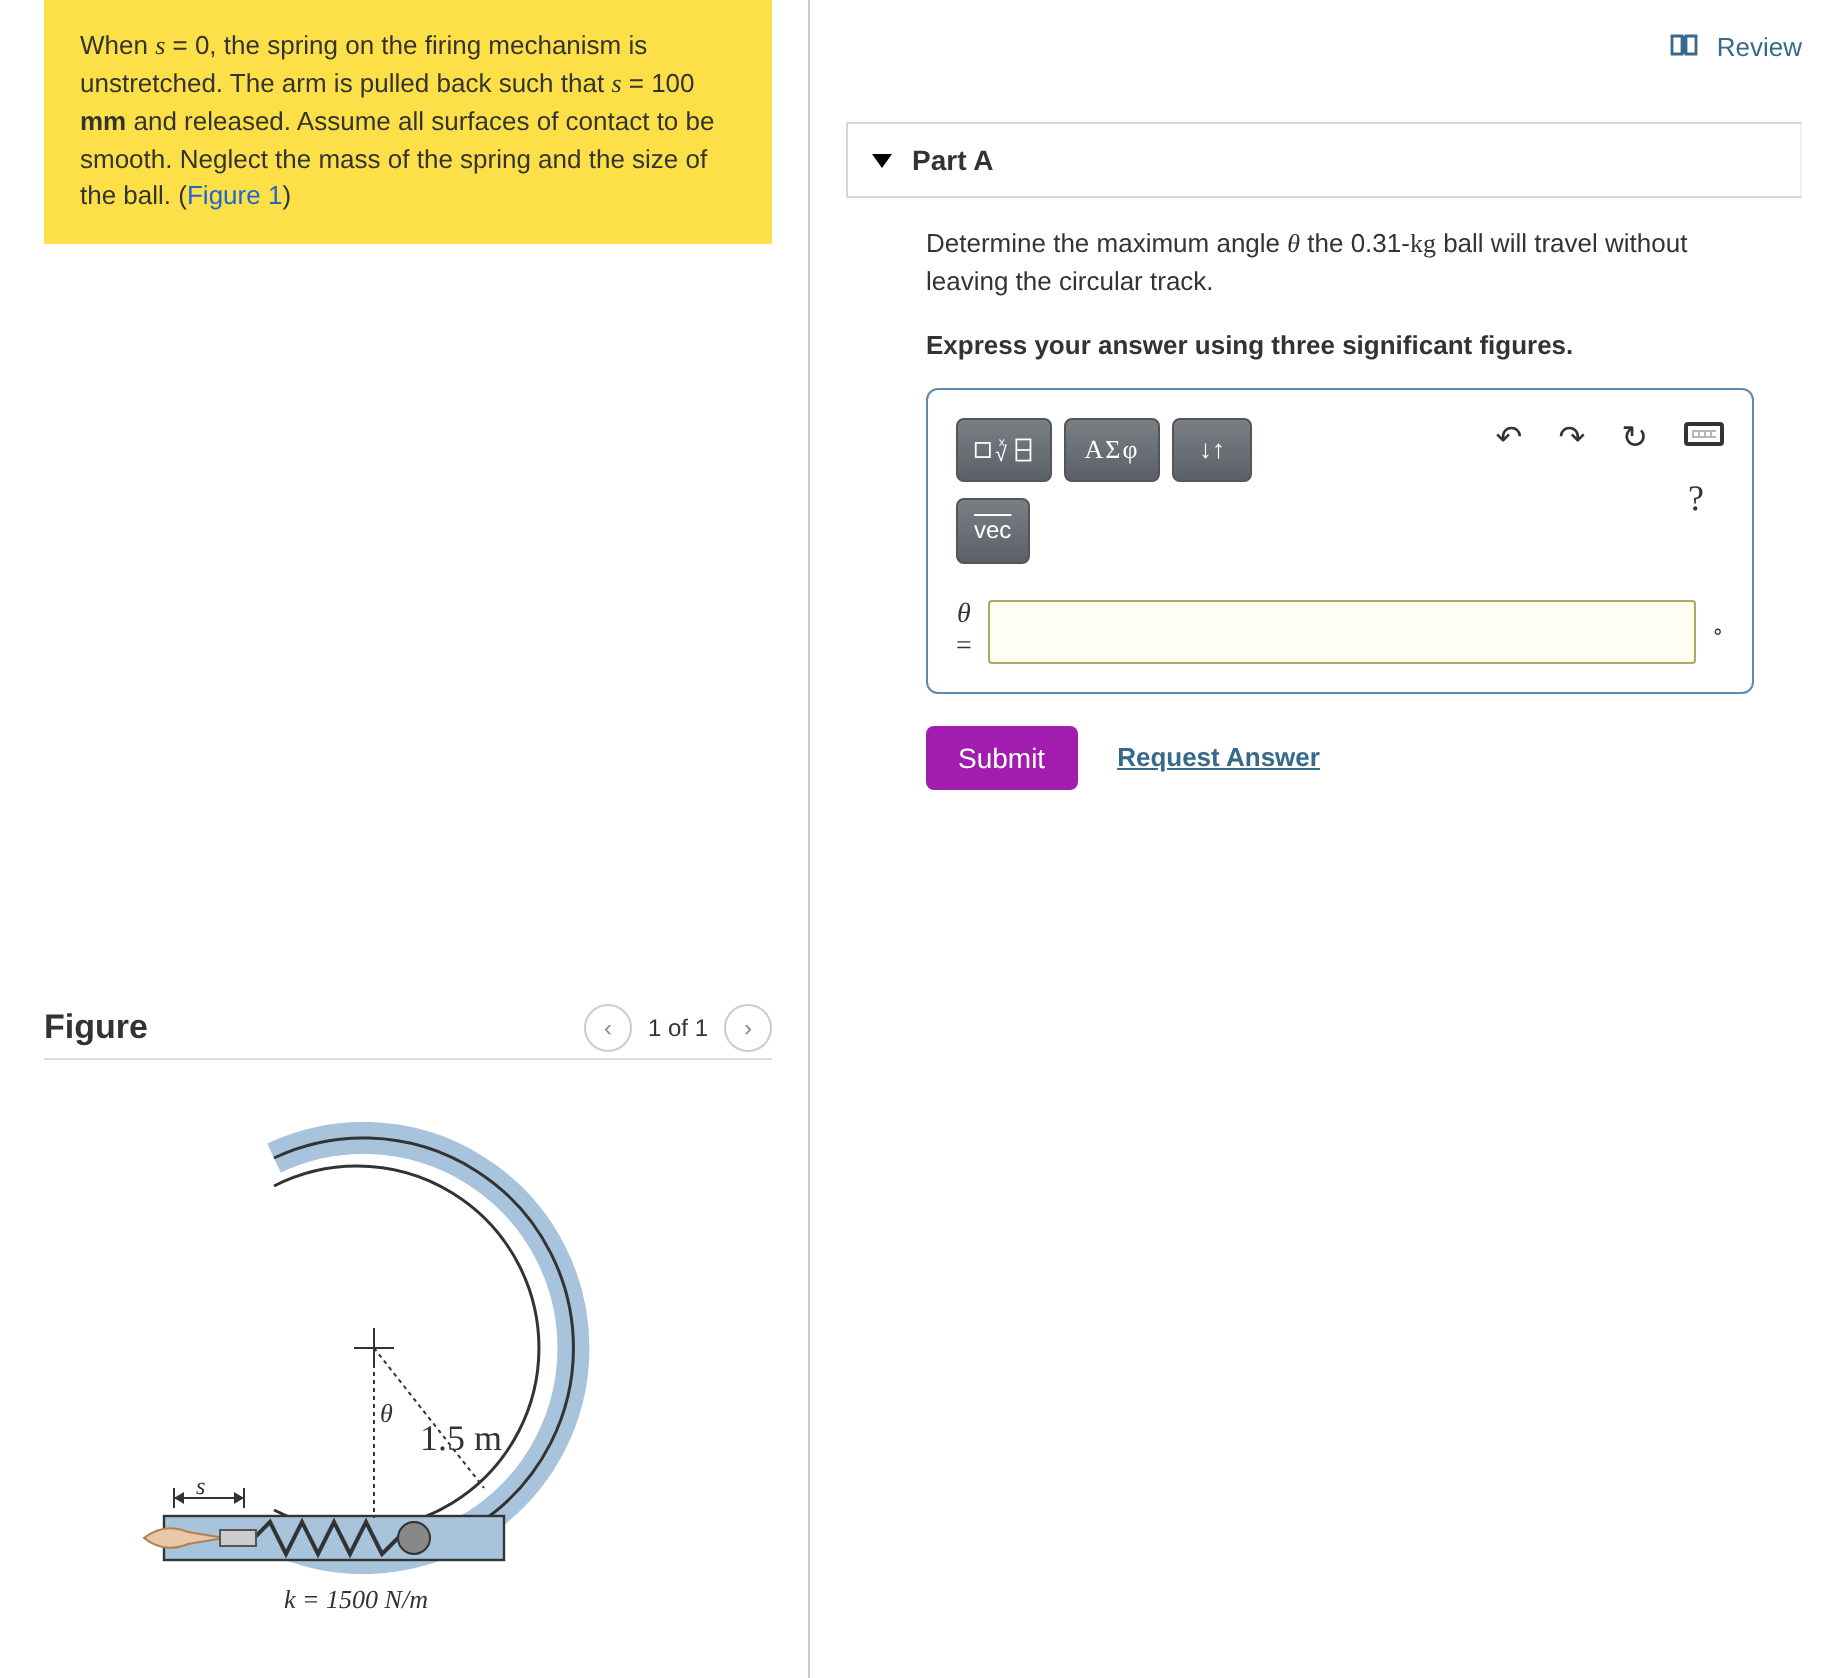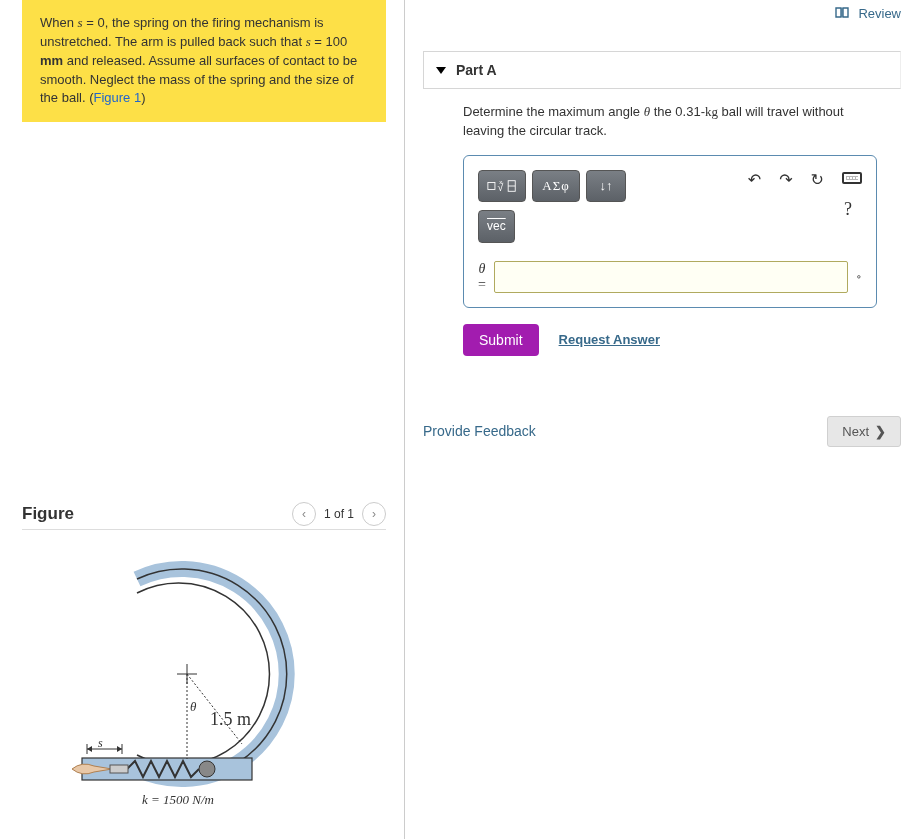--- a/index.html
+++ b/index.html
@@ -56,21 +56,21 @@
     position: relative;
     margin-left: 30px;
     font-family: 'Times New Roman', serif;
   }
 
   
   .review-link {
     text-align: right;
     font-size: 13px;
     color: #37698a;
-    padding-top: 6px;
+    padding-top: 16px;
   }
   .review-link .book-icon { margin-right: 6px; }
   .part-header {
     border: 1px solid #d6d6d6;
     border-right-color: #eee;
     padding: 10px 12px;
     margin-top: 30px;
     display: flex;
     align-items: center;
     gap: 10px;
@@ -276,20 +276,21 @@
 
     <div class="part-header">
       <div class="tri-down"></div>
       <span>Part A</span>
     </div>
 
     <div class="part-body">
       <div class="prompt">
         <span>Determine the maximum angle </span><span class="ital">θ</span><span> the 0.31-</span><span style="font-family:Georgia,serif">kg</span><span> ball will travel without leaving the circular track.</span>
       </div>
+      <div class="instruct">Express your answer using three significant figures.</div>
 
       <div class="answer-box">
         <div class="toolbar-wrap">
           <div>
             <div class="toolbar-row">
               <div class="tool-btn wide">
                 <svg width="34" height="20" viewBox="0 0 34 20">
                   <rect x="1" y="6" width="8" height="8" fill="none" stroke="#fff"></rect>
                   <text x="14" y="8" fill="#fff" font-size="7">x</text>
                   <text x="12" y="16" fill="#fff" font-size="12">√</text>
@@ -324,21 +325,14 @@
           <span class="deg-symbol">∘</span>
         </div>
       </div>
 
       <div class="submit-row">
         <button class="submit-btn">Submit</button>
         <span class="req-link">Request Answer</span>
       </div>
     </div>
 
-    <div class="feedback-row">
-      <span class="feedback-link">Provide Feedback</span>
-      <div class="next-btn">
-        <span>Next</span>
-        <span style="font-weight:bold">❯</span>
-      </div>
-    </div>
   </div>
 </div>
 
 </body></html>

